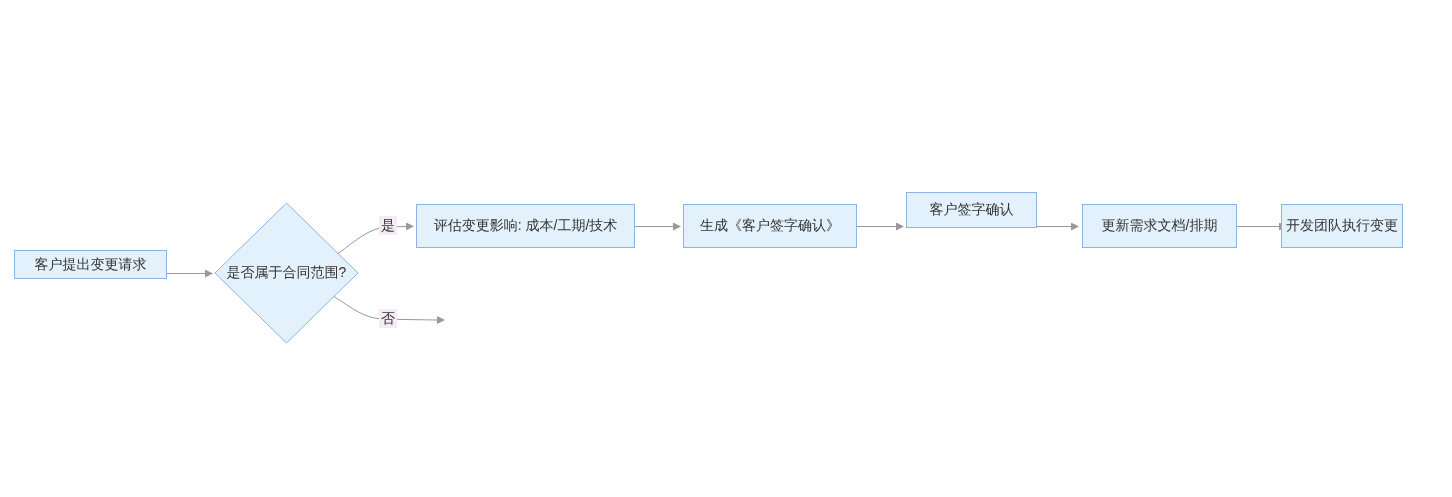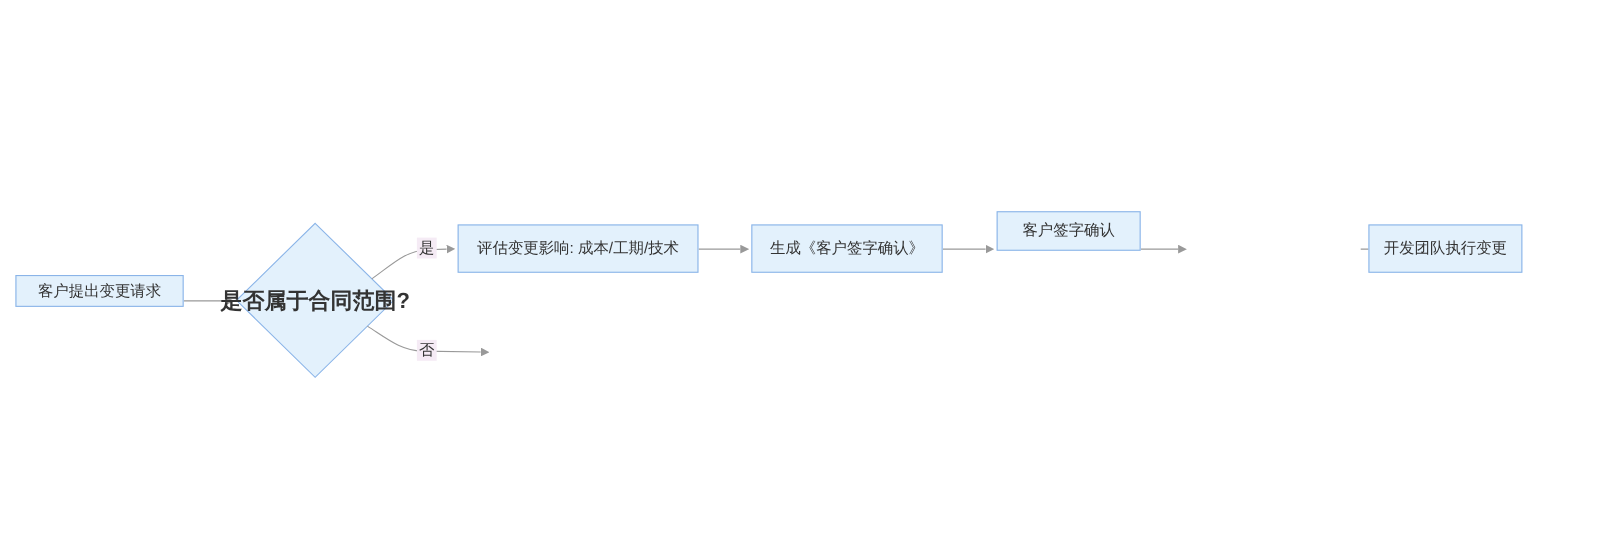--- a/index.html
+++ b/index.html
@@ -18,21 +18,21 @@
     position:absolute;box-sizing:border-box;
     background:var(--node-fill,#e3f1fc);
     border:1px solid var(--node-border,#8ab4e8);
     display:flex;align-items:center;justify-content:center;
     font-size:14px;color:var(--text,#333333);
     white-space:nowrap;
   }
   .diamond-label{
     position:absolute;left:216px;top:258px;width:141px;height:30px;
     display:flex;align-items:center;justify-content:center;
-    font-size:20px;color:var(--text,#333333);white-space:nowrap;font-weight:bold;
+    font-size:14px;color:var(--text,#333333);white-space:nowrap;
   }
   .edge-label{
     position:absolute;
     font-size:14px;line-height:17px;
     color:var(--text,#333333);
     background:var(--edge-label-bg,#f5ebf5);
     padding:1px 2px;
     white-space:nowrap;
   }
 </style>
@@ -62,21 +62,22 @@
   <div class="node" style="left:14px;top:250px;width:153px;height:29px">客户提出变更请求</div>
 
   <div class="diamond-label">是否属于合同范围?</div>
 
   <div class="node" style="left:416px;top:204px;width:219px;height:44px">评估变更影响: 成本/工期/技术</div>
 
   <div class="node" style="left:683px;top:204px;width:174px;height:44px">生成《客户签字确认》</div>
 
   <div class="node" style="left:906px;top:192px;width:131px;height:36px">客户签字确认</div>
 
+  <div class="node" style="left:1082px;top:204px;width:155px;height:44px">更新需求文档/排期</div>
 
-  <div class="node" style="left:1244px;top:204px;width:140px;height:44px">开发团队执行变更</div>
+  <div class="node" style="left:1281px;top:204px;width:122px;height:44px">开发团队执行变更</div>
 
 
   <div class="edge-label" style="left:379px;top:216px">是</div>
 
   <div class="edge-label" style="left:379px;top:309px">否</div>
 
 </div>
 
 </body></html>

